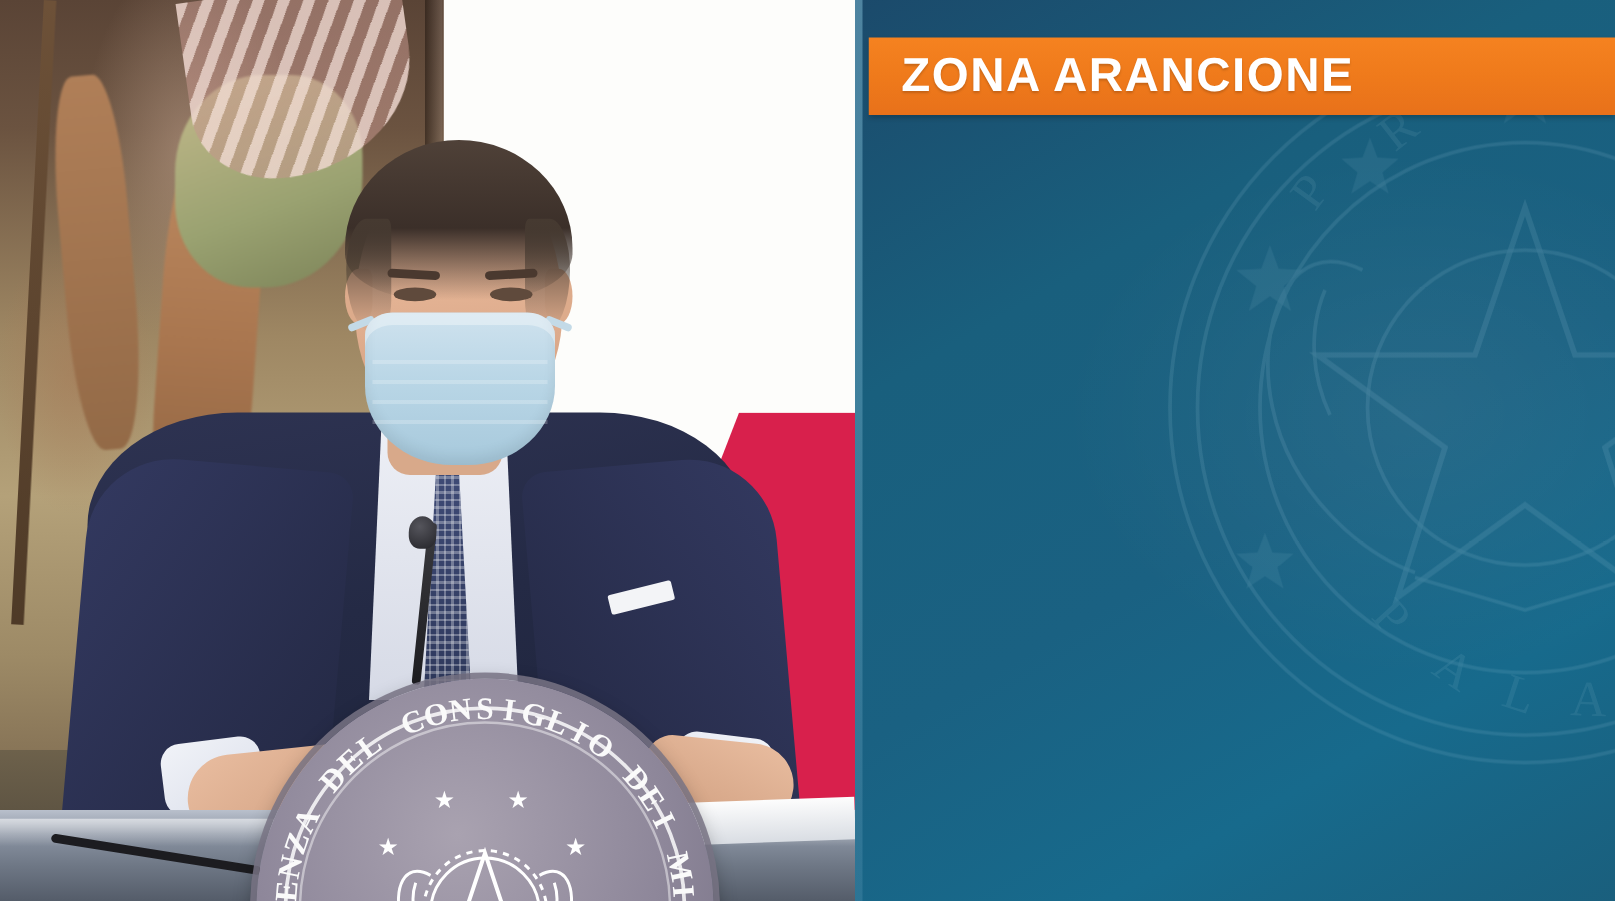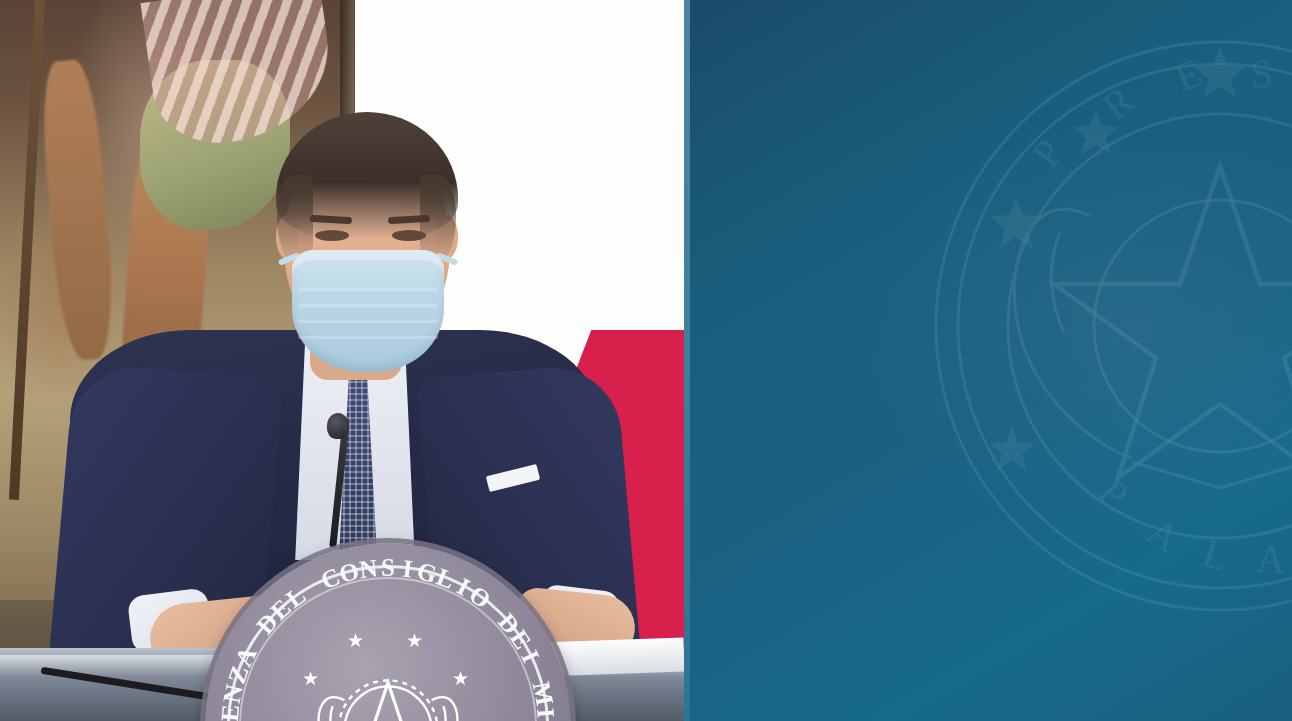--- a/index.html
+++ b/index.html
@@ -423,15 +423,18 @@
           <path d="M300 20 l7 19 20 1 -16 13 6 20 -17 -12 -17 12 6 -20 -16 -13 20 -1 z"></path>
           <path d="M500 170 l7 19 20 1 -16 13 6 20 -17 -12 -17 12 6 -20 -16 -13 20 -1 z"></path>
           <path d="M176 84 l6 16 17 1 -13 11 5 17 -15 -10 -15 10 5 -17 -13 -11 17 -1 z"></path>
           <path d="M424 84 l6 16 17 1 -13 11 5 17 -15 -10 -15 10 5 -17 -13 -11 17 -1 z"></path>
           <path d="M92 400 l6 16 17 1 -13 11 5 17 -15 -10 -15 10 5 -17 -13 -11 17 -1 z"></path>
           <path d="M508 400 l6 16 17 1 -13 11 5 17 -15 -10 -15 10 5 -17 -13 -11 17 -1 z"></path>
         </g>
       </svg>
     </div>
 
+    <div class="zone-banner">
+      <div class="zone-banner-title">ZONA ARANCIONE</div>
+    </div>
 
   </div>
 </div>
 
 </body></html>

